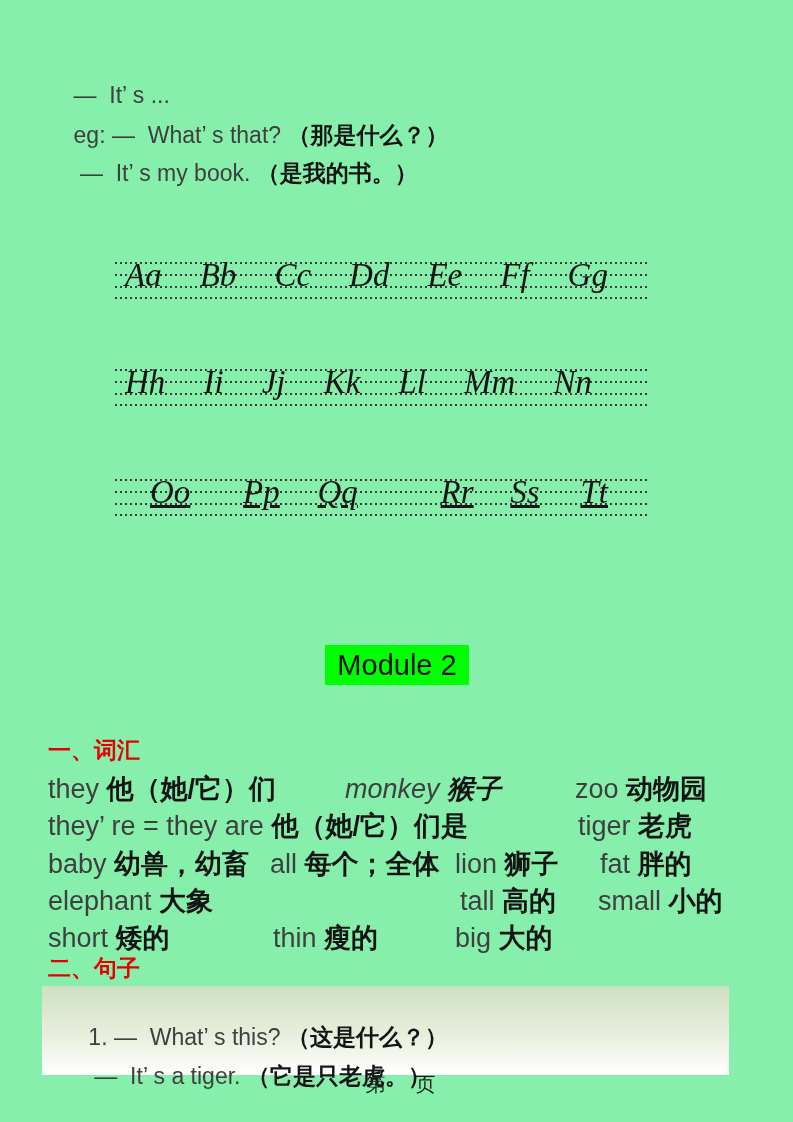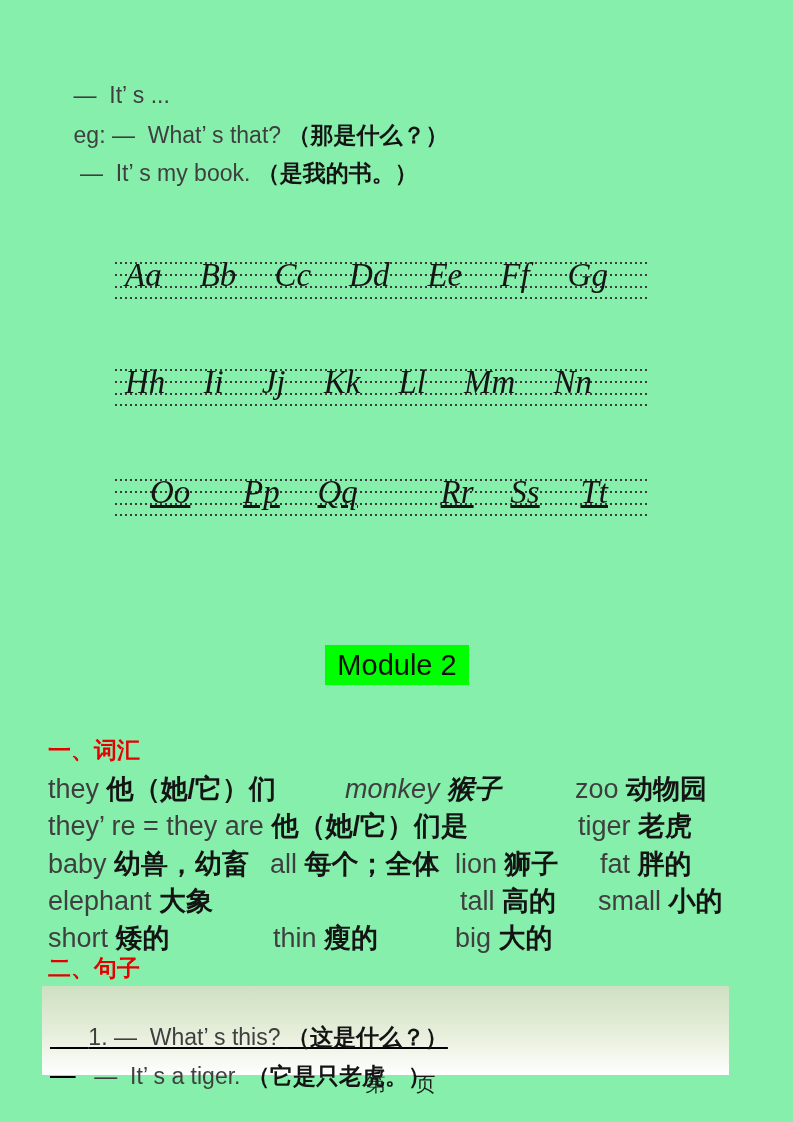--- a/index.html
+++ b/index.html
@@ -52,21 +52,21 @@
   .vr1{top:771px;} .vr2{top:808px;} .vr3{top:846px;} .vr4{top:883px;} .vr5{top:920px;}
   .vi { position:absolute; top:0; white-space:pre; }
   .L48{left:48px;} .L270{left:270px;} .L273{left:273px;} .L275{left:275px;}
   .L345{left:345px;font-style:italic;} .L455{left:455px;text-align:right;} .L460{left:460px;}
   .L575{left:575px;} .L578{left:578px;} .L598{left:598px;} .L600{left:600px;}
 
   
   .sentbox { position:absolute; left:42px; top:986px; width:687px; height:89px;
     background:linear-gradient(180deg,#cfe0c2 0%,#e7efdc 55%,#ffffff 100%); }
   .sline { position:absolute; white-space:pre; font-size:23px; }
-  .sl1 { left:8px; top:9px;text-decoration:underline; } .sl2 { left:14px; top:48px; }
+  .sl1 { left:8px; top:9px; } .sl2 { left:14px; top:48px; }
 
   
   .footer { position:absolute; top:1071px; left:4px; width:100%; text-align:center;
     font-size:20px; color:#1a1a1a; font-family:"Liberation Serif", serif; }
   .footer .pfx { margin-right:30px; }
 </style>
 </head>
 <body>
 
 <div class="page">

